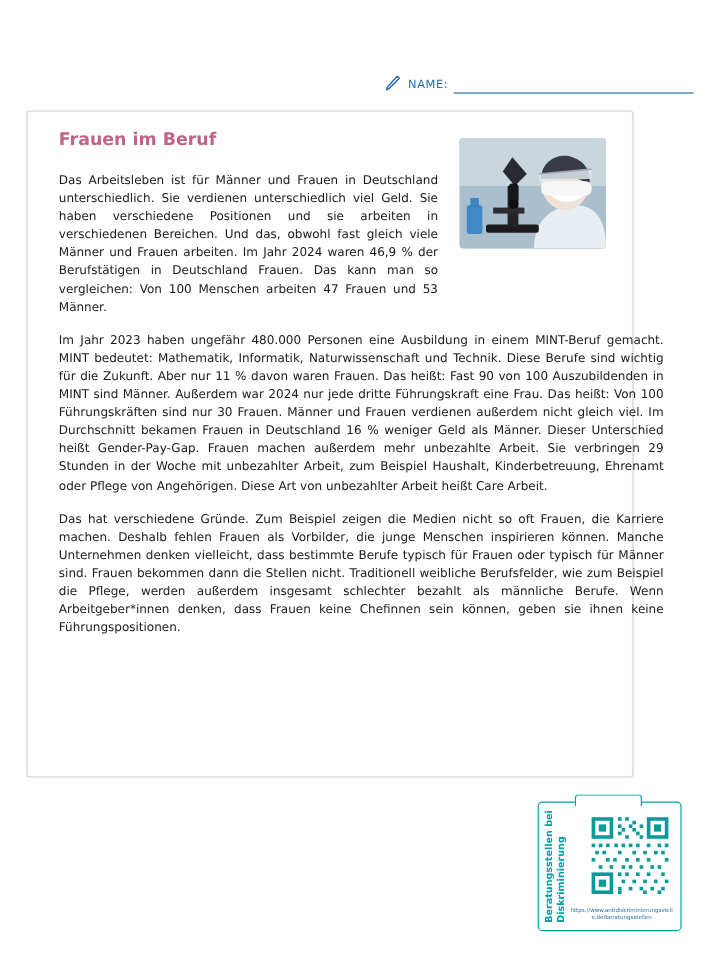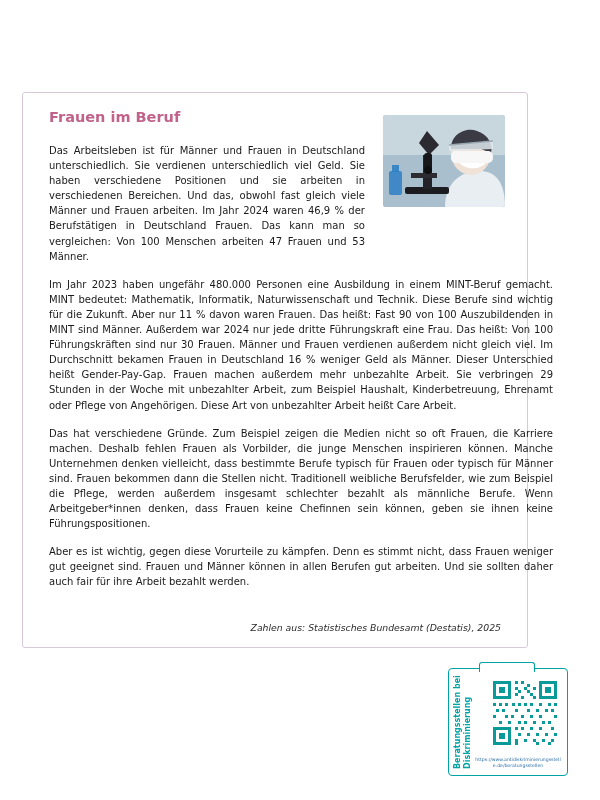--- a/index.html
+++ b/index.html
@@ -192,20 +192,29 @@
     line-height: 6px;
     word-break: break-all;
   }
 </style>
 </head>
 <body>
 
 <div class="page">
 
 
+  <div class="name-row">
+    <span class="pen-icon">
+      <svg width="14" height="16" viewBox="0 0 14 16">
+        <path d="M11 1.5 L12.8 3.3 L4.5 11.6 L2 12.8 L3.2 10.3 Z" fill="none" stroke="#2b6fa8" stroke-width="1.2" stroke-linejoin="round"></path>
+      </svg>
+    </span>
+    <span class="name-word">NAME:</span>
+    <span class="name-rule"></span>
+  </div>
 
   <div class="card">
     <div class="card-title">Frauen im Beruf</div>
 
     <div class="photo">
       <svg width="122" height="92" viewBox="0 0 122 92">
         <rect width="122" height="92" fill="#b9c9d4"></rect>
         <rect x="0" y="0" width="122" height="40" fill="#c8d6de"></rect>
         <rect x="0" y="40" width="122" height="52" fill="#a9bfcd"></rect>
 
@@ -230,24 +239,22 @@
 
         <rect x="6" y="56" width="13" height="24" rx="2" fill="#2f7fc4" opacity="0.85"></rect>
         <rect x="9" y="50" width="7" height="7" fill="#2f7fc4" opacity="0.9"></rect>
       </svg>
     </div>
 
     <div class="body-text">
       <p class="p1">Das Arbeitsleben ist für Männer und Frauen in Deutschland unterschiedlich. Sie verdienen unterschiedlich viel Geld. Sie haben verschiedene Positionen und sie arbeiten in verschiedenen Bereichen. Und das, obwohl fast gleich viele Männer und Frauen arbeiten. Im Jahr 2024 waren 46,9 % der Berufstätigen in Deutschland Frauen. Das kann man so vergleichen: Von 100 Menschen arbeiten 47 Frauen und 53 Männer.</p>
       <p>Im Jahr 2023 haben ungefähr 480.000 Personen eine Ausbildung in einem MINT-Beruf gemacht. MINT bedeutet: Mathematik, Informatik, Naturwissenschaft und Technik. Diese Berufe sind wichtig für die Zukunft. Aber nur 11 % davon waren Frauen. Das heißt: Fast 90 von 100 Auszubildenden in MINT sind Männer. Außerdem war 2024 nur jede dritte Führungskraft eine Frau. Das heißt: Von 100 Führungskräften sind nur 30 Frauen. Männer und Frauen verdienen außerdem nicht gleich viel. Im Durchschnitt bekamen Frauen in Deutschland 16 % weniger Geld als Männer. Dieser Unterschied heißt Gender-Pay-Gap. Frauen machen außerdem mehr unbezahlte Arbeit. Sie verbringen 29 Stunden in der Woche mit unbezahlter Arbeit, zum Beispiel Haushalt, Kinderbetreuung, Ehrenamt oder Pflege von Angehörigen. Diese Art von unbezahlter Arbeit heißt Care Arbeit.</p>
       <p>Das hat verschiedene Gründe. Zum Beispiel zeigen die Medien nicht so oft Frauen, die Karriere machen. Deshalb fehlen Frauen als Vorbilder, die junge Menschen inspirieren können. Manche Unternehmen denken vielleicht, dass bestimmte Berufe typisch für Frauen oder typisch für Männer sind. Frauen bekommen dann die Stellen nicht. Traditionell weibliche Berufsfelder, wie zum Beispiel die Pflege, werden außerdem insgesamt schlechter bezahlt als männliche Berufe. Wenn Arbeitgeber*innen denken, dass Frauen keine Chefinnen sein können, geben sie ihnen keine Führungspositionen.</p>
-      <p>Aber es ist wichtig, gegen diese Vorurteile zu kämpfen. Denn es stimmt nicht, dass Frauen weniger gut geeignet sind. Frauen und Männer können in allen Berufen gut arbeiten. Und sie sollten daher auch fair für ihre Arbeit bezahlt werden.</p>
     </div>
 
-    <div class="credit">Zahlen aus: Statistisches Bundesamt (Destatis), 2025</div>
   </div>
 
   <div class="footer">
     <div class="qr-block">
       <div class="qr-tab"></div>
 
       <div class="qr-vtext">Beratungsstellen
 bei Diskriminierung</div>
 
       <div class="qr-img">

